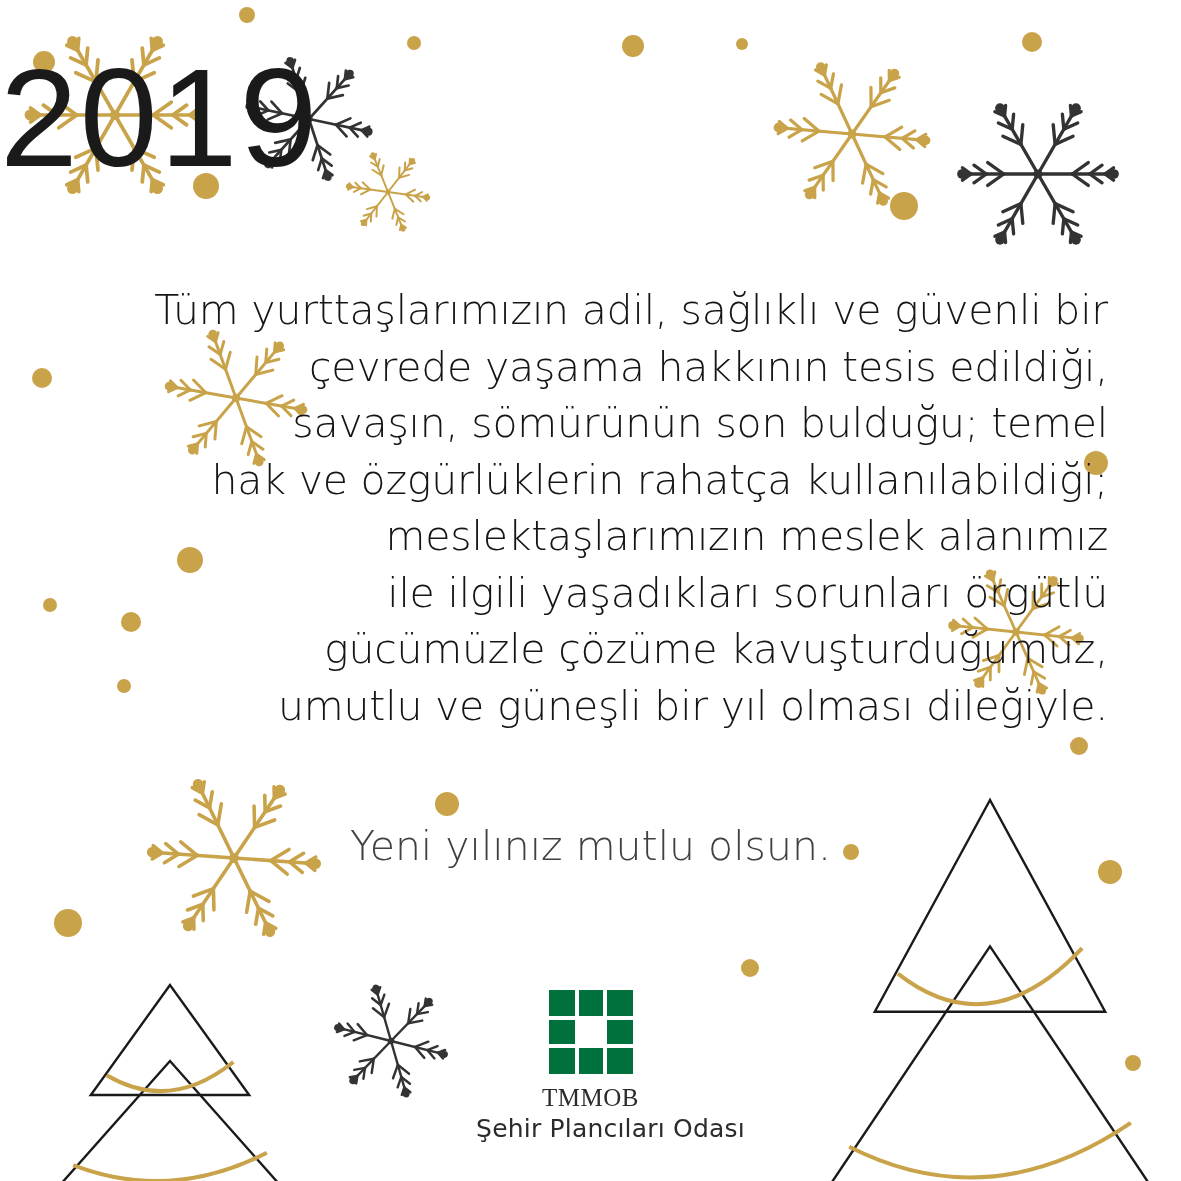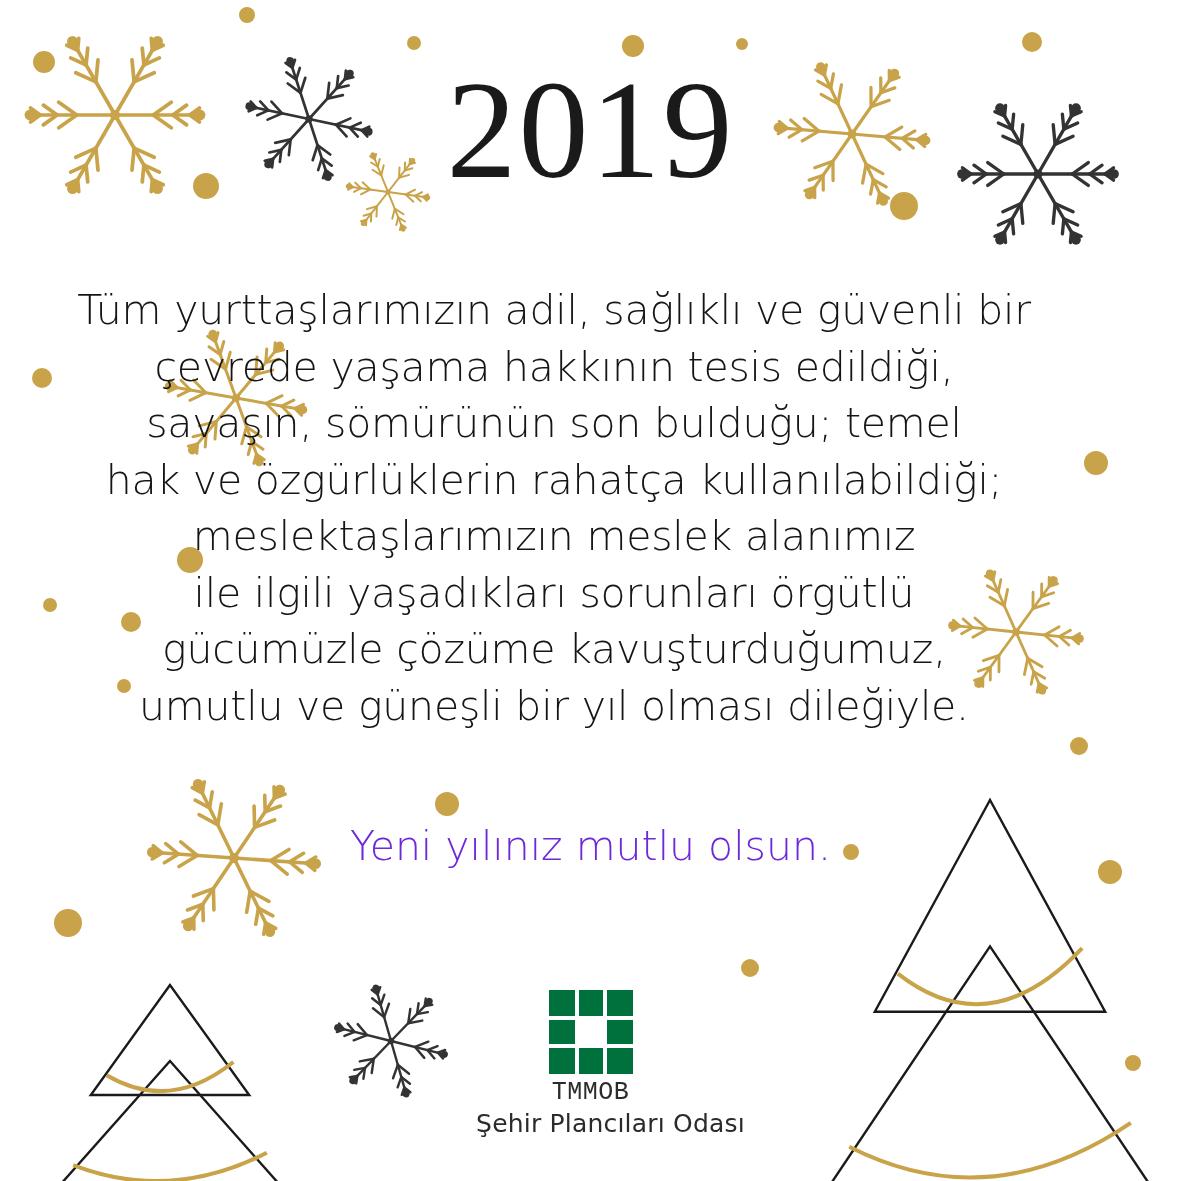--- a/index.html
+++ b/index.html
@@ -16,76 +16,76 @@
     font-family: "Liberation Sans", sans-serif;
   }
   
   .deco {
     position: absolute;
     pointer-events: none;
   }
   
   #year {
     position: absolute;
-    top: 60px;
+    top: 48px;
     left: 0;
     width: 1181px;
-    text-align: center;
-    font-family: Liberation Serif, serif;
+    font-family: Liberation Sans, sans-serif;
     font-weight: 300;
     font-size: 140px;
     line-height: 1;
     letter-spacing: 2px;
     color: #1a1a1a;
   }
   
   #message {
     position: absolute;
     top: 282px;
     left: 0;
     width: 1108px;
-    text-align: center;
+    text-align: right;
     font-family: "DejaVu Sans", sans-serif;
     font-weight: 300;
     font-size: 41px;
     line-height: 1.38;
     color: #151515;
     white-space: pre-line;
     letter-spacing: -0.2px;
   }
   #greeting {
     position: absolute;
     top: 822px;
     left: 0;
     width: 1181px;
     text-align: center;
     font-family: "DejaVu Sans", sans-serif;
     font-weight: 300;
     font-size: 41px;
-    color: #6d28d9;
+    color: #404040;
   }
   
   #logo-block {
     position: absolute;
     left: 0;
     top: 990px;
     width: 1181px;
     text-align: center;
   }
   #logo-mark {
     display: inline-block;
     width: 84px;
     height: 84px;
   }
   #logo-title {
-    font-family: Liberation Mono, monospace;
+    font-family: Liberation Serif, serif;
     font-size: 25px;
     font-weight: 400;
     color: #2b2b2b;
     letter-spacing: 0.5px;
+    margin-top: 6px;
   }
   #logo-sub {
     font-family: "DejaVu Sans", sans-serif;
     font-size: 25px;
     font-weight: 400;
     color: #2b2b2b;
     letter-spacing: 0.2px;
     margin-top: 2px;
     margin-left: 40px;
   }

